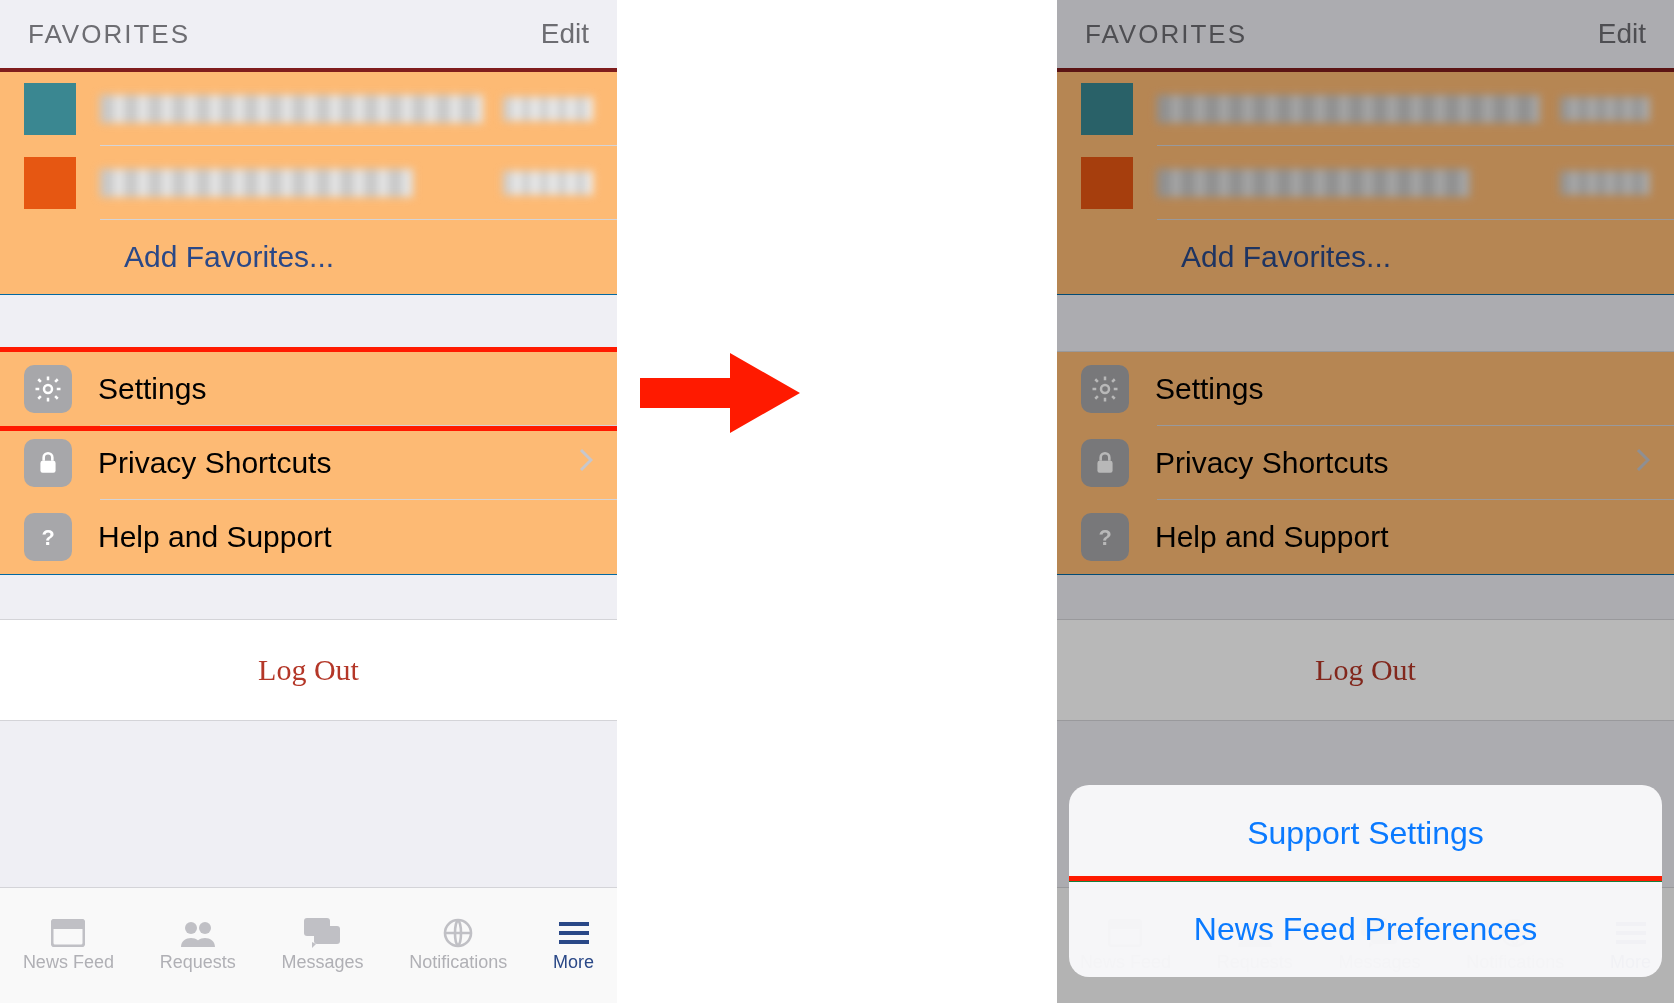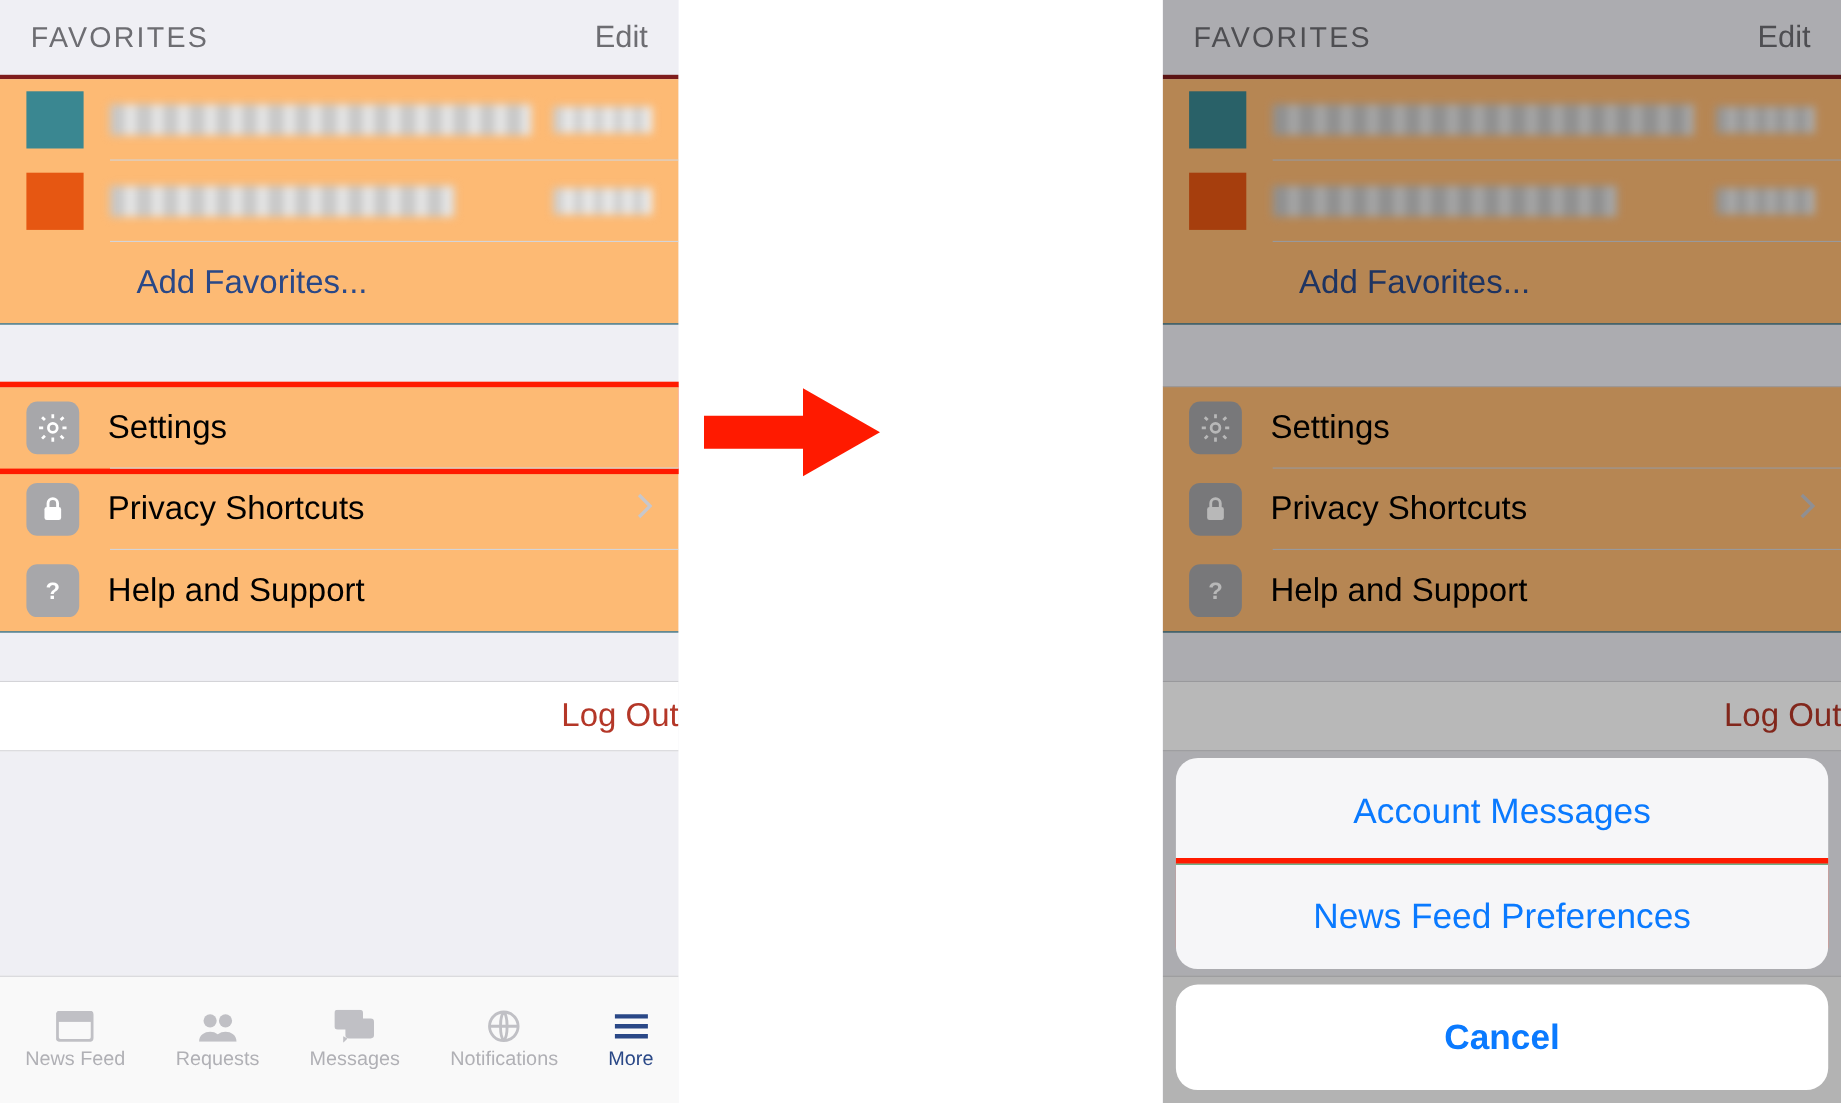--- a/index.html
+++ b/index.html
@@ -125,25 +125,26 @@
   .highlight-red {
     outline: 5px solid #ff1a00;
     position: relative;
     z-index: 3;
   }
 
   .logout-row {
     background:#ffffff;
     border-top:1px solid #d4d4d8;
     border-bottom:1px solid #d4d4d8;
-    height: 64px;
+    height: 102px;
     display:flex;
     align-items:center;
-    justify-content:flex-end;
+    justify-content:center;
     margin-top: 44px;
+    font-family: Liberation Serif, serif;
   }
   .logout-label { font-size: 30px; color: #b43728; }
 
   
   .tabbar {
     position:absolute;
     left:0; right:0; bottom:0;
     height: 116px;
     background:#f9f9f9;
     border-top:1px solid #d4d4d8;
@@ -445,24 +446,21 @@
           </svg>
       </span>
       <span>More</span>
     </div>
   </div>
 
   <div class="dimmer"></div>
   <div class="sheet">
     <div class="sheet-group">
       <div class="sheet-btn">
-        <span>Account Messages</span>
+        <span>Support Settings</span>
       </div>
       <div class="sheet-btn highlight-red">
         <span>News Feed Preferences</span>
       </div>
     </div>
-    <div class="sheet-cancel">
-      <span>Cancel</span>
-    </div>
   </div>
 
 </div>
 
 </body></html>

